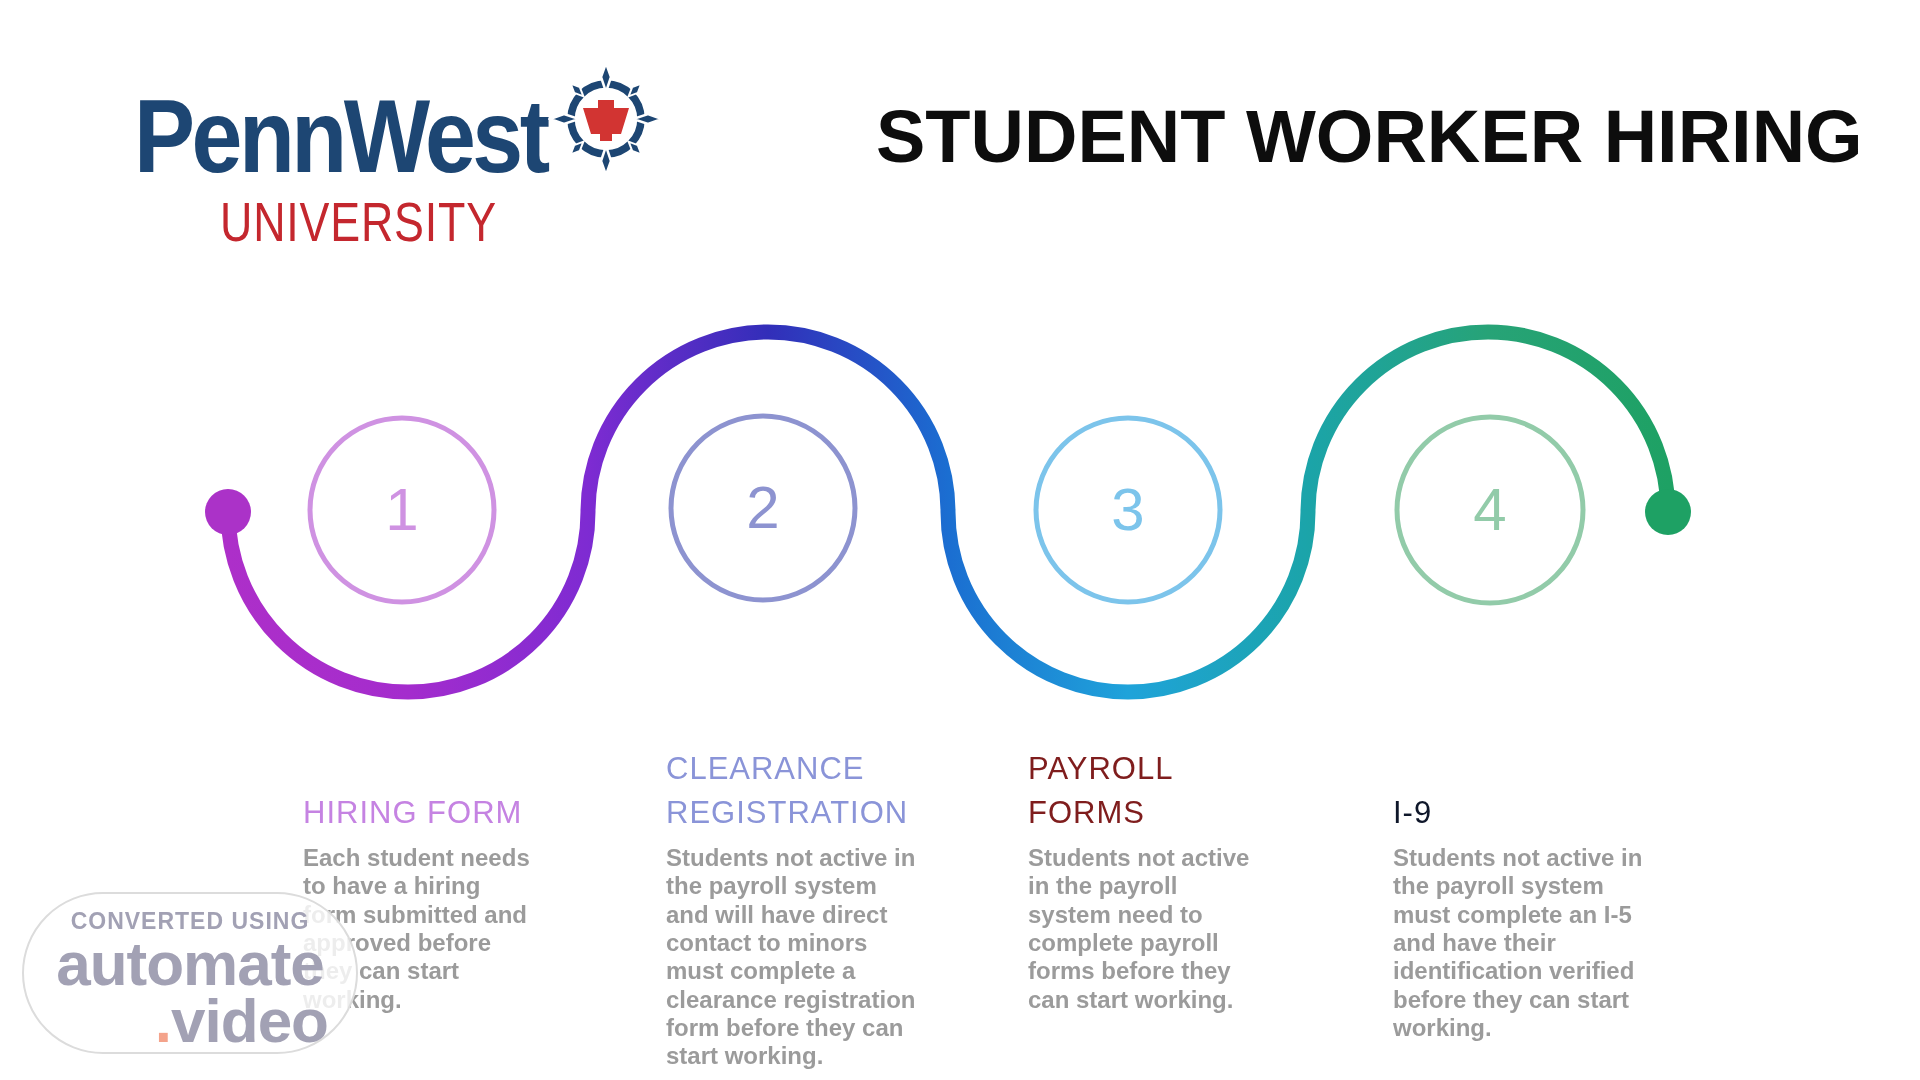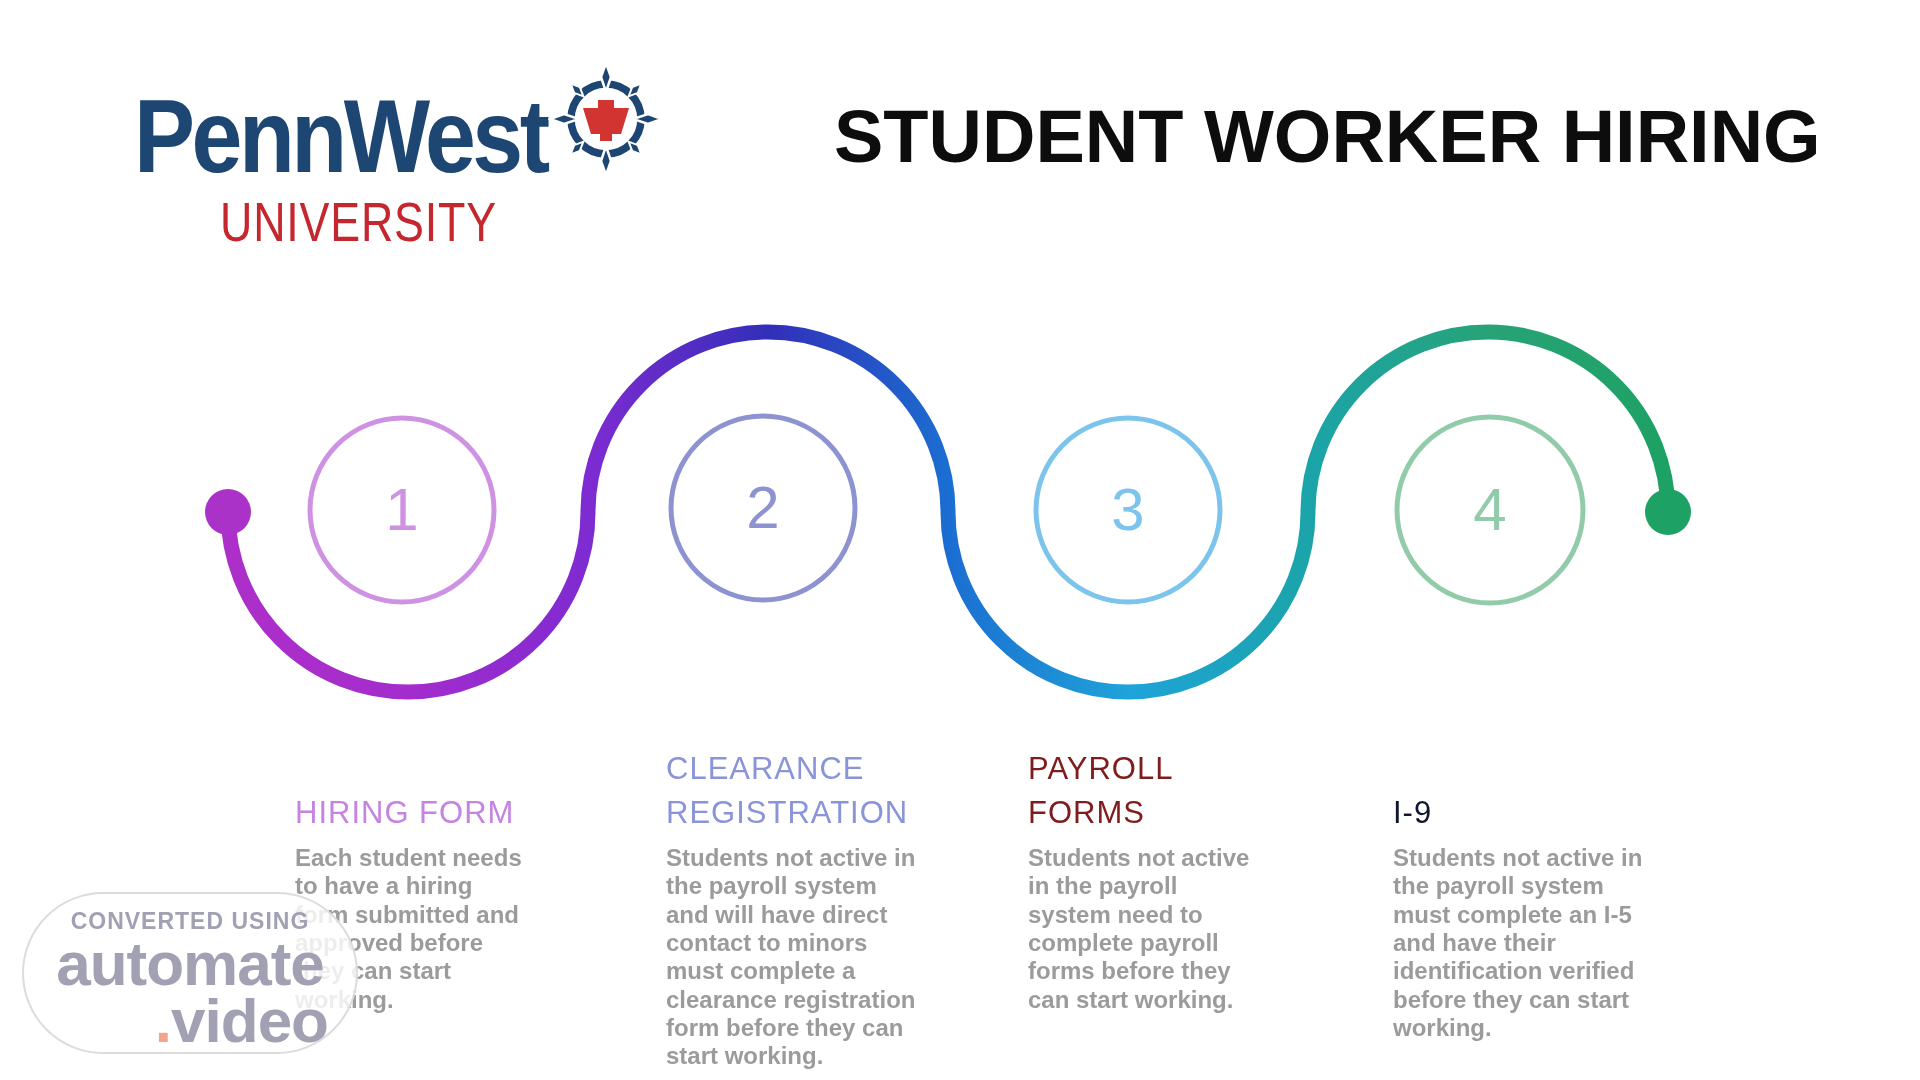--- a/index.html
+++ b/index.html
@@ -21,41 +21,41 @@
   .logo-subtitle {
     position: absolute; left: 220px; top: 194px;
     font-size: 56px; font-weight: 400; letter-spacing: 1px;
     line-height: 1; transform: scaleX(0.80); transform-origin: left top;
     white-space: nowrap;
   }
   .logo-compass { position: absolute; left: 548px; top: 61px; width: 116px; height: 116px; }
 
   
   .main-title {
-    position: absolute; left: 834px; top: 100px;
+    position: absolute; left: 876px; top: 100px;
     font-size: 74px; font-weight: 700; letter-spacing: 0px;
     line-height: 1; white-space: nowrap;
   }
 
   
   .wave-svg { position: absolute; left: 0; top: 0; width: 1920px; height: 1080px; }
 
   .step-number {
     position: absolute; width: 120px; height: 90px;
     line-height: 90px; text-align: center;
     font-size: 60px; font-weight: 300;
   }
   .n1 { left: 342px; top: 465px; }
   .n2 { left: 703px; top: 463px; }
   .n3 { left: 1068px; top: 465px; }
   .n4 { left: 1430px; top: 465px; }
 
   
   .step-col { position: absolute; top: 740px; }
-  .col1 { left: 295px; }
+  .col1 { left: 303px; }
   .col2 { left: 666px; }
   .col3 { left: 1028px; }
   .col4 { left: 1393px; }
   .step-title {
     height: 94px; display: flex; align-items: flex-end;
     font-size: 31px; font-weight: 400; letter-spacing: 1px; line-height: 1.4;
   }
   .col1 .step-title { width: 280px; }
   .col2 .step-title { width: 240px; }
   .col3 .step-title { width: 185px; }

